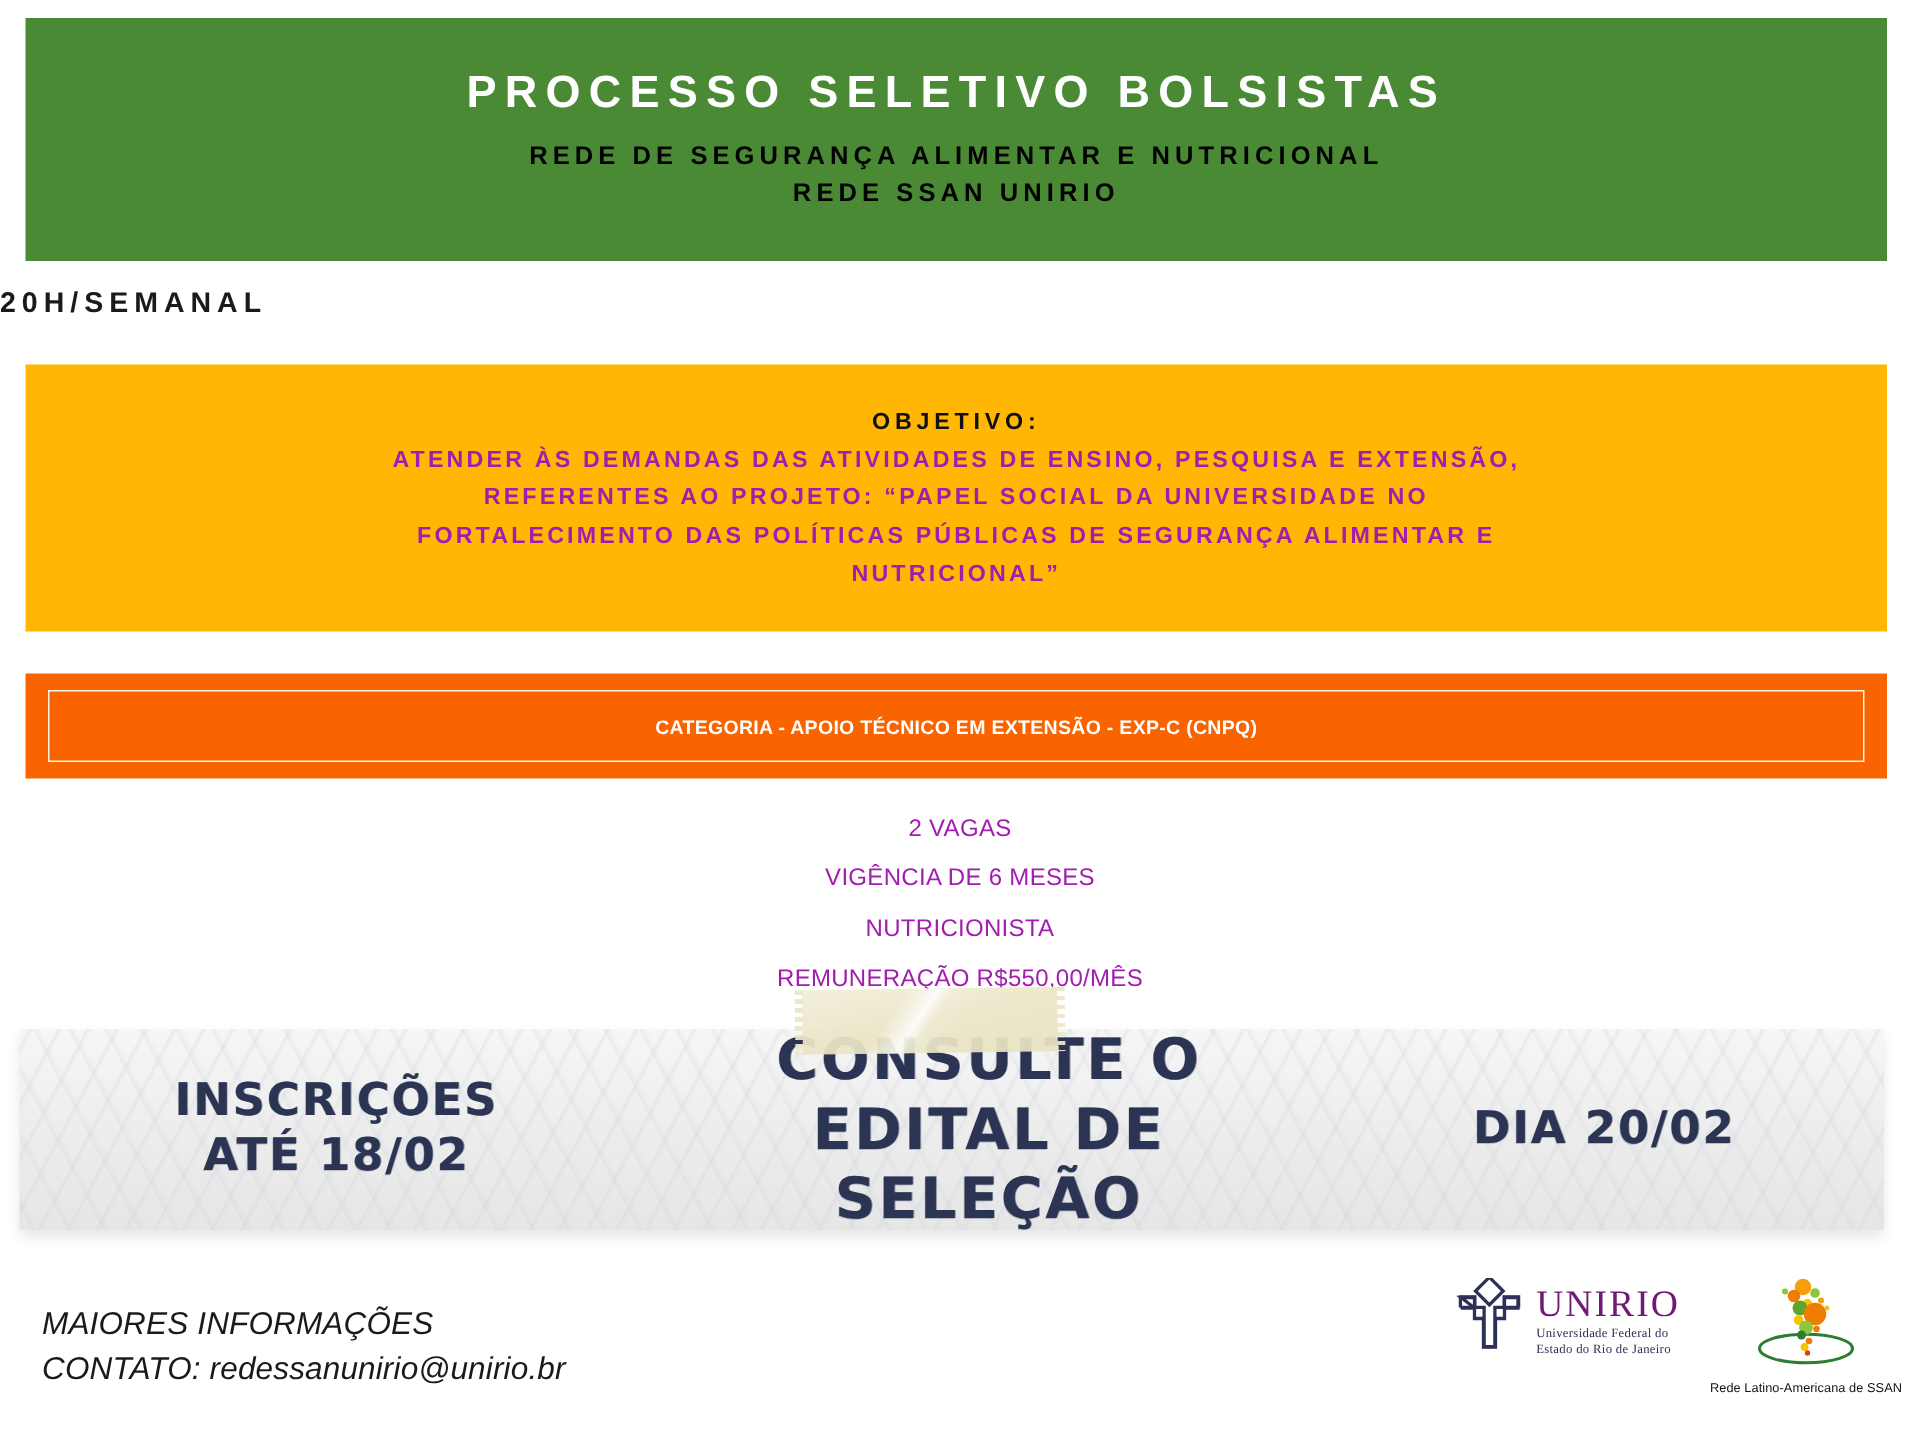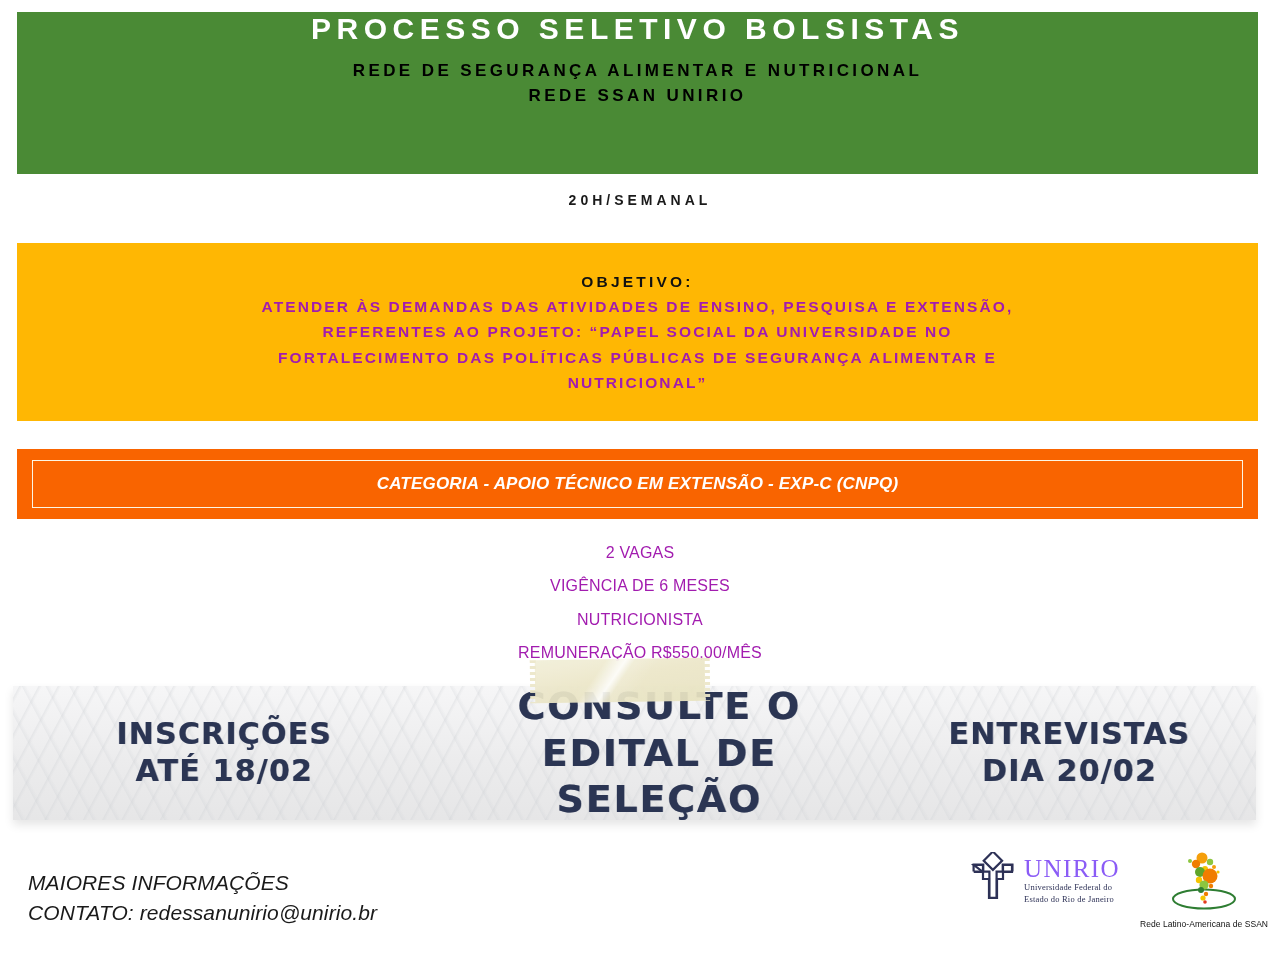--- a/index.html
+++ b/index.html
@@ -20,20 +20,21 @@
   .green-header {
     position: absolute;
     left: 17px;
     top: 12px;
     width: 1241px;
     height: 162px;
     background: #4a8a35;
     display: flex;
     flex-direction: column;
     align-items: center;
+    justify-content: center;
     box-sizing: border-box;
   }
   .header-title {
     color: #ffffff;
     font-size: 30px;
     font-weight: bold;
     letter-spacing: 5.5px;
     line-height: 1.1;
     text-align: center;
     margin-bottom: 14px;
@@ -46,22 +47,21 @@
     line-height: 1.45;
     text-align: center;
   }
 
   
   .workload {
     position: absolute;
     left: 0;
     top: 192px;
     width: 1280px;
-    text-align: center;
-    font-size: 14px;
+    font-size: 19px;
     font-weight: bold;
     letter-spacing: 4px;
     color: #1a1a1a;
   }
 
   
   .objective-block {
     position: absolute;
     left: 17px;
     top: 243px;
@@ -110,25 +110,24 @@
     width: 1211px;
     height: 48px;
     border: 1.5px solid #fdf6e3;
     display: flex;
     align-items: center;
     justify-content: center;
     box-sizing: border-box;
   }
   .category-text {
     color: #ffffff;
-    font-size: 17px;
+    font-size: 13px;
     font-weight: bold;
     letter-spacing: 0.2px;
     text-align: center;
-    font-style: italic;
   }
 
   
   .details {
     position: absolute;
     left: 0;
     top: 530px;
     width: 1280px;
     text-align: center;
   }
@@ -252,21 +251,21 @@
     display: flex;
     align-items: center;
     gap: 7px;
   }
   .unirio-mark { flex: 0 0 auto; }
   .unirio-words { line-height: 1; }
   .unirio-name {
     font-family: "Liberation Serif", serif;
     font-size: 25px;
     letter-spacing: 1.4px;
-    color: #8b5cf6;
+    color: #701a75;
     display: block;
   }
   .unirio-tag {
     font-family: "Liberation Serif", serif;
     font-size: 8.5px;
     letter-spacing: 0.2px;
     color: #2d3156;
     display: block;
     line-height: 1.18;
     margin-top: 1px;
@@ -324,21 +323,20 @@
 <div class="paper-banner">
   <div class="banner-col left">
     <span class="bn-line">INSCRIÇÕES</span>
     <span class="bn-line">ATÉ 18/02</span>
   </div>
   <div class="banner-col mid">
     <span class="bn-line">CONSULTE O</span>
     <span class="bn-line">EDITAL DE SELEÇÃO</span>
   </div>
   <div class="banner-col right">
-    <span class="bn-line">ENTREVISTAS</span>
     <span class="bn-line">DIA 20/02</span>
   </div>
 </div>
 <div class="tape">
   <div class="tape-shine"></div>
 </div>
 
 <div class="footer-contact">
   <span>MAIORES INFORMAÇÕES</span>
   <span>CONTATO: redessanunirio@unirio.br</span>

